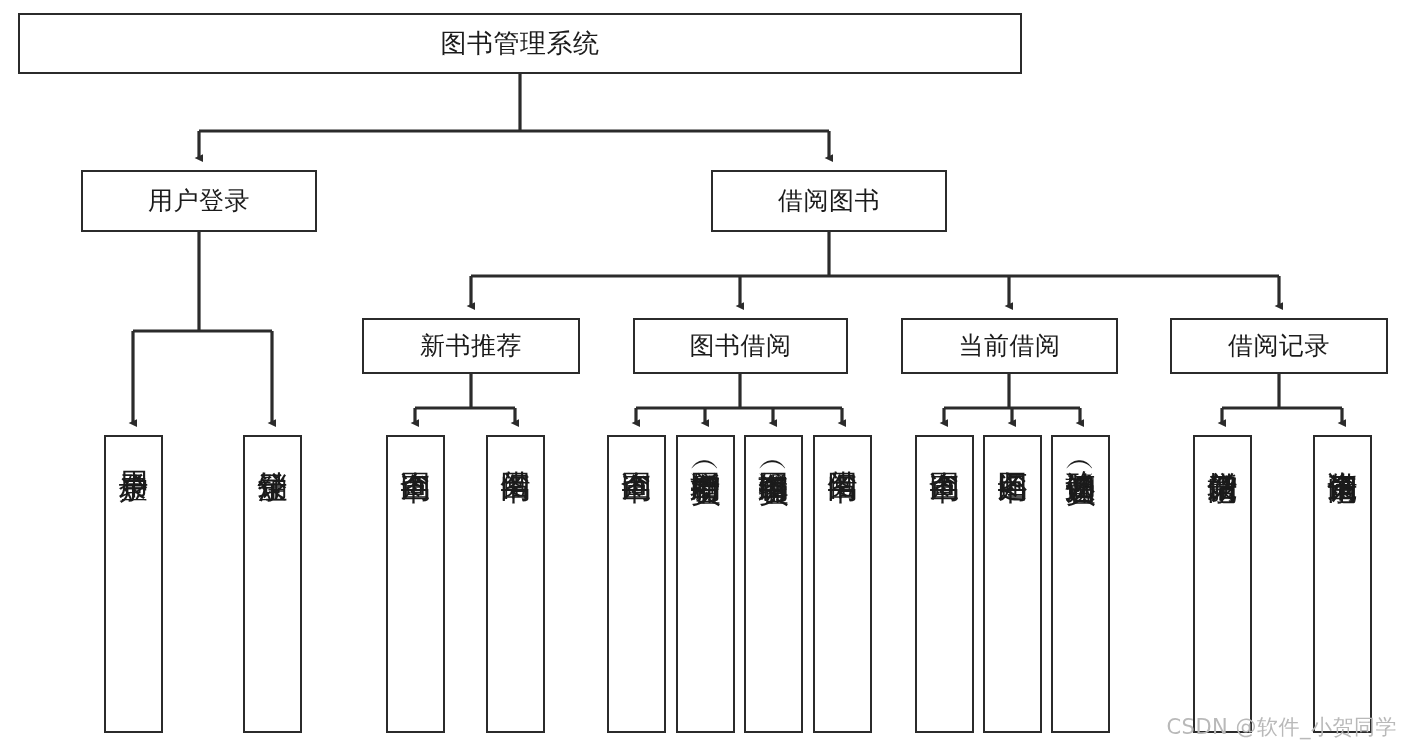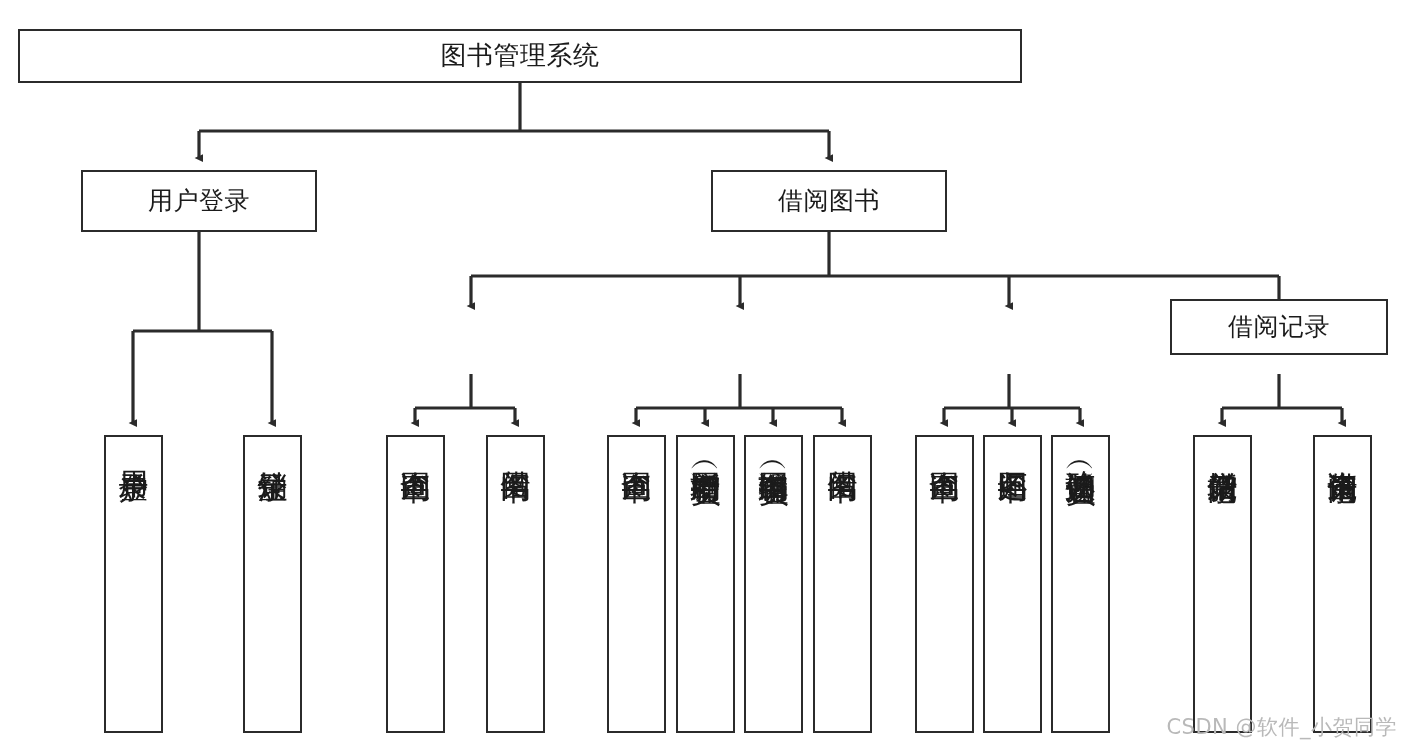--- a/index.html
+++ b/index.html
@@ -118,32 +118,41 @@
       <path d="M1012,408 L1012,423" marker-end="url(#arrow)"></path>
       <path d="M1080,408 L1080,423" marker-end="url(#arrow)"></path>
 
       <path d="M1279,374 L1279,408"></path>
       <path d="M1222,408 L1342,408"></path>
       <path d="M1222,408 L1222,423" marker-end="url(#arrow)"></path>
       <path d="M1342,408 L1342,423" marker-end="url(#arrow)"></path>
     </g>
   </svg>
 
-  <div class="node horiz root" style="left: 18px; top: 13px; width: 1004px; height: 54px; margin-top: 16px;">
+  <div class="node horiz root" style="left: 18px; top: 13px; width: 1004px; height: 61px;">
     <span class="label">图书管理系统</span>
   </div>
 
   <div class="node horiz" style="left: 81px; top: 170px; width: 236px; height: 62px;">
     <span class="label">用户登录</span>
   </div>
   <div class="node horiz" style="left: 711px; top: 170px; width: 236px; height: 62px;">
     <span class="label">借阅图书</span>
   </div>
 
-  <div class="node horiz" style="left: 1170px; top: 299px; width: 218px; height: 56px;">
+  <div class="node horiz" style="left: 362px; top: 318px; width: 218px; height: 56px;">
+    <span class="label">新书推荐</span>
+  </div>
+  <div class="node horiz" style="left: 633px; top: 318px; width: 215px; height: 56px;">
+    <span class="label">图书借阅</span>
+  </div>
+  <div class="node horiz" style="left: 901px; top: 318px; width: 217px; height: 56px;">
+    <span class="label">当前借阅</span>
+  </div>
+  <div class="node horiz" style="left: 1170px; top: 318px; width: 218px; height: 56px;">
     <span class="label">借阅记录</span>
   </div>
 
   <div class="node vert" style="left: 104px; top: 435px; width: 59px; height: 298px;">
     <span class="label">用户登录</span>
   </div>
   <div class="node vert" style="left: 243px; top: 435px; width: 59px; height: 298px;">
     <span class="label">注销登录</span>
   </div>
   <div class="node vert" style="left: 386px; top: 435px; width: 59px; height: 298px;">

